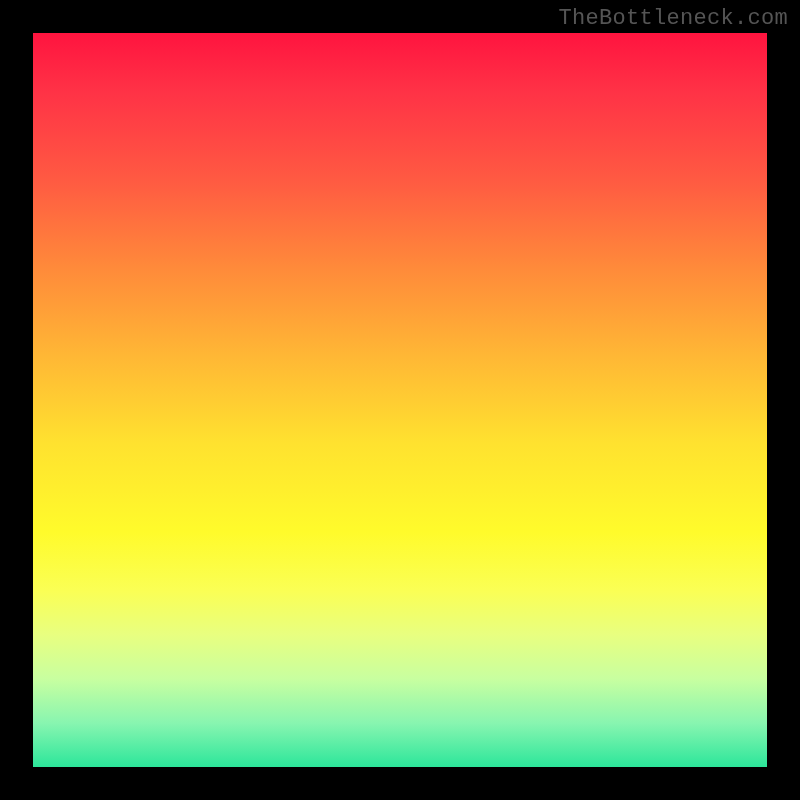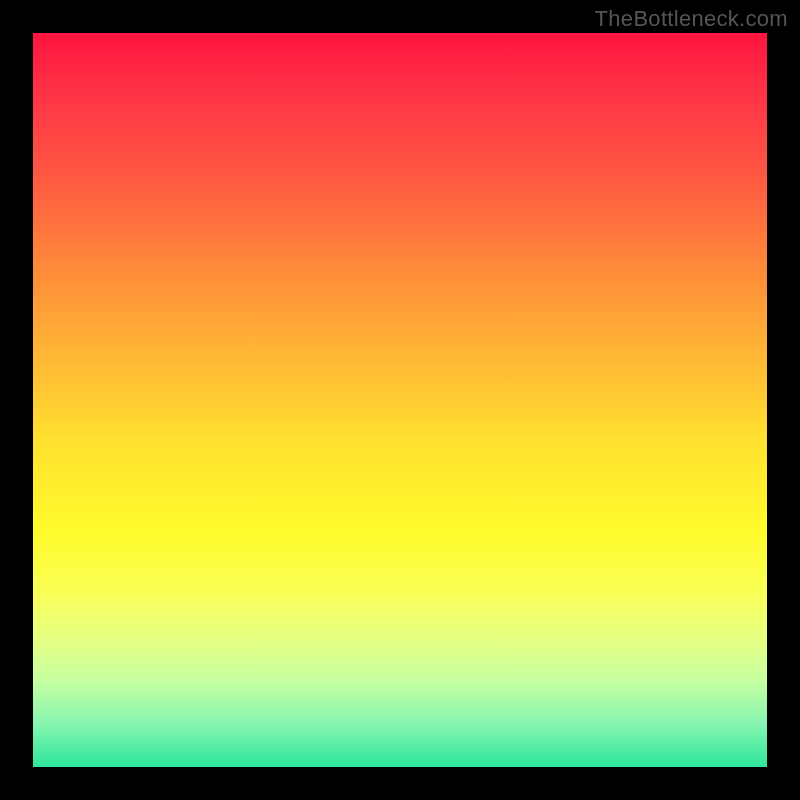--- a/index.html
+++ b/index.html
@@ -9,20 +9,21 @@
     height: 800px;
     overflow: hidden;
     font-family: Arial, Helvetica, sans-serif;
     background: #000;
   }
   .frame {
     position: relative;
     width: 800px;
     height: 800px;
     background: #000;
+    font-family: Liberation Mono, monospace;
   }
   .plot-area {
     position: absolute;
     left: 33px;
     top: 33px;
     width: 734px;
     height: 734px;
     overflow: hidden;
   }
   .gradient-bg {

